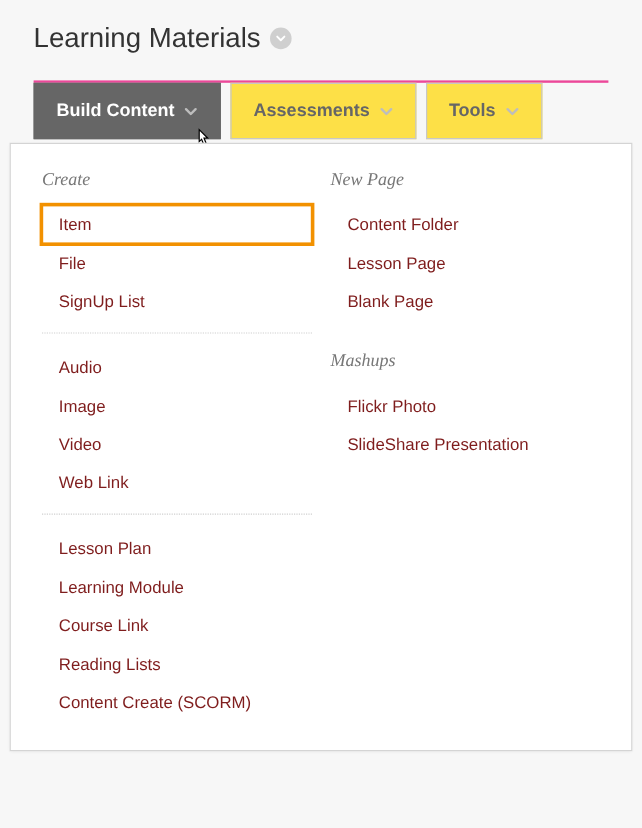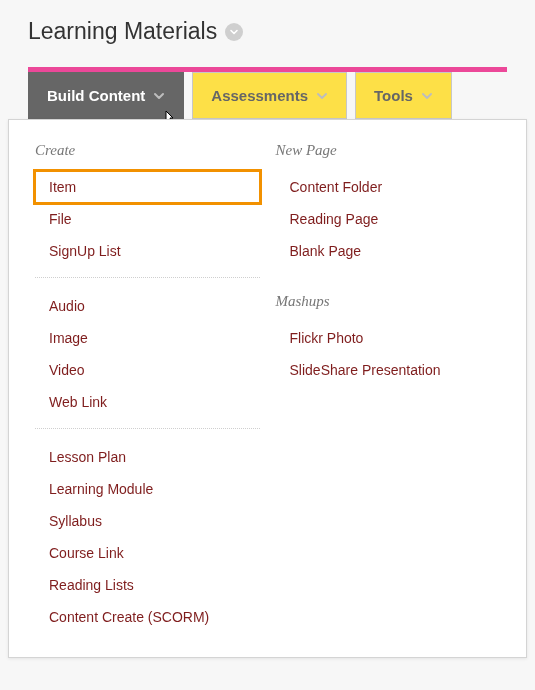--- a/index.html
+++ b/index.html
@@ -35,21 +35,21 @@
     background: #cfcfcf;
     margin-left: 8px;
     display: flex;
     align-items: center;
     justify-content: center;
   }
   .title-chevron svg { display:block; }
   .toolbar {
     display: flex;
     gap: 8px;
-    border-top: 5px solid #ec4899;
+    border-top: 2px solid #ec4899;
     padding-top: 0;
   }
   .toolbar-btn {
     border: 1px solid #c7c7c7;
     background: #fde047;
     padding: 14px 18px;
     font-size: 15px;
     font-weight: 600;
     color: #666;
     display: flex;
@@ -174,30 +174,29 @@
 
       <div class="menu-item">Audio</div>
       <div class="menu-item">Image</div>
       <div class="menu-item">Video</div>
       <div class="menu-item">Web Link</div>
 
       <hr class="group-sep">
 
       <div class="menu-item">Lesson Plan</div>
       <div class="menu-item">Learning Module</div>
-      <div class="menu-item">Syllabus</div>
       <div class="menu-item">Course Link</div>
       <div class="menu-item">Reading Lists</div>
       <div class="menu-item">Content Create (SCORM)</div>
     </div>
 
     <div class="col">
       <div class="group-heading">New Page</div>
       <div class="menu-item">Content Folder</div>
-      <div class="menu-item">Reading Page</div>
+      <div class="menu-item">Lesson Page</div>
       <div class="menu-item">Blank Page</div>
 
       <div style="height:26px"></div>
 
       <div class="group-heading">Mashups</div>
       <div class="menu-item">Flickr Photo</div>
       <div class="menu-item">SlideShare Presentation</div>
     </div>
 
   </div>

